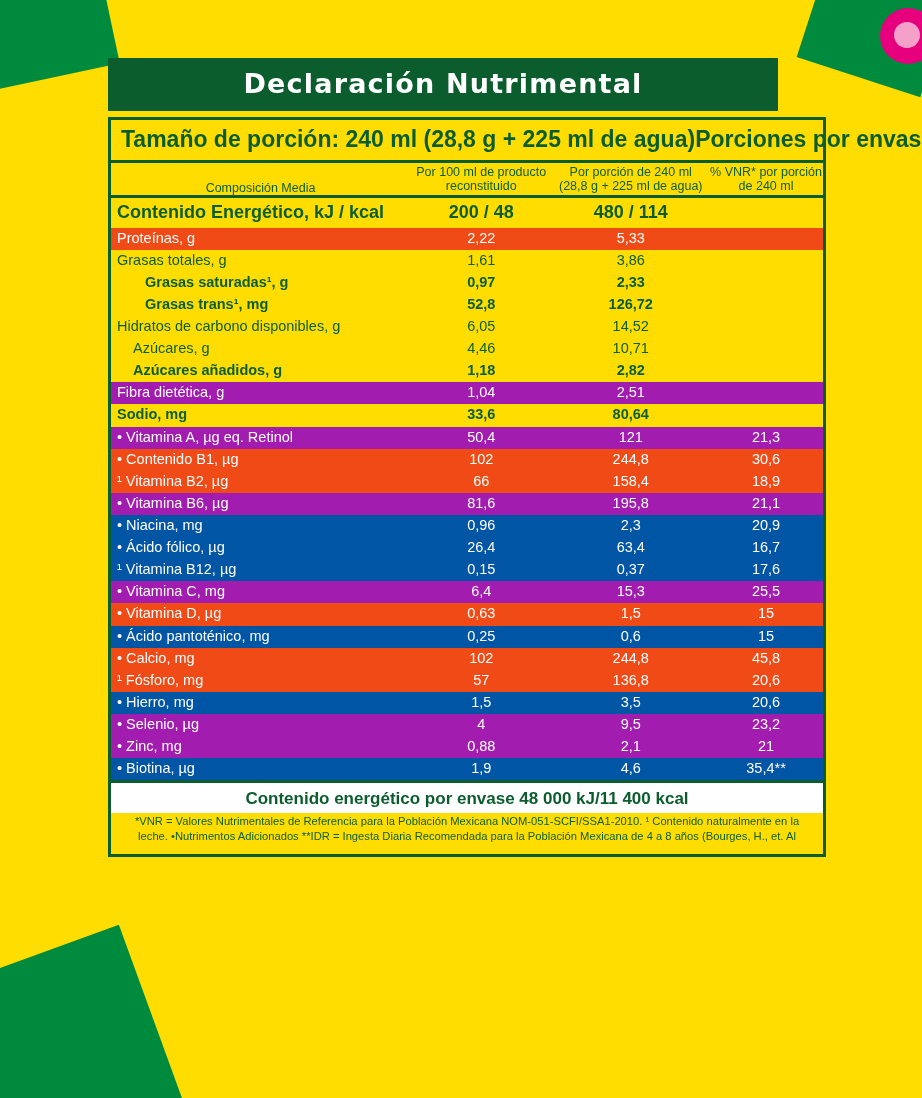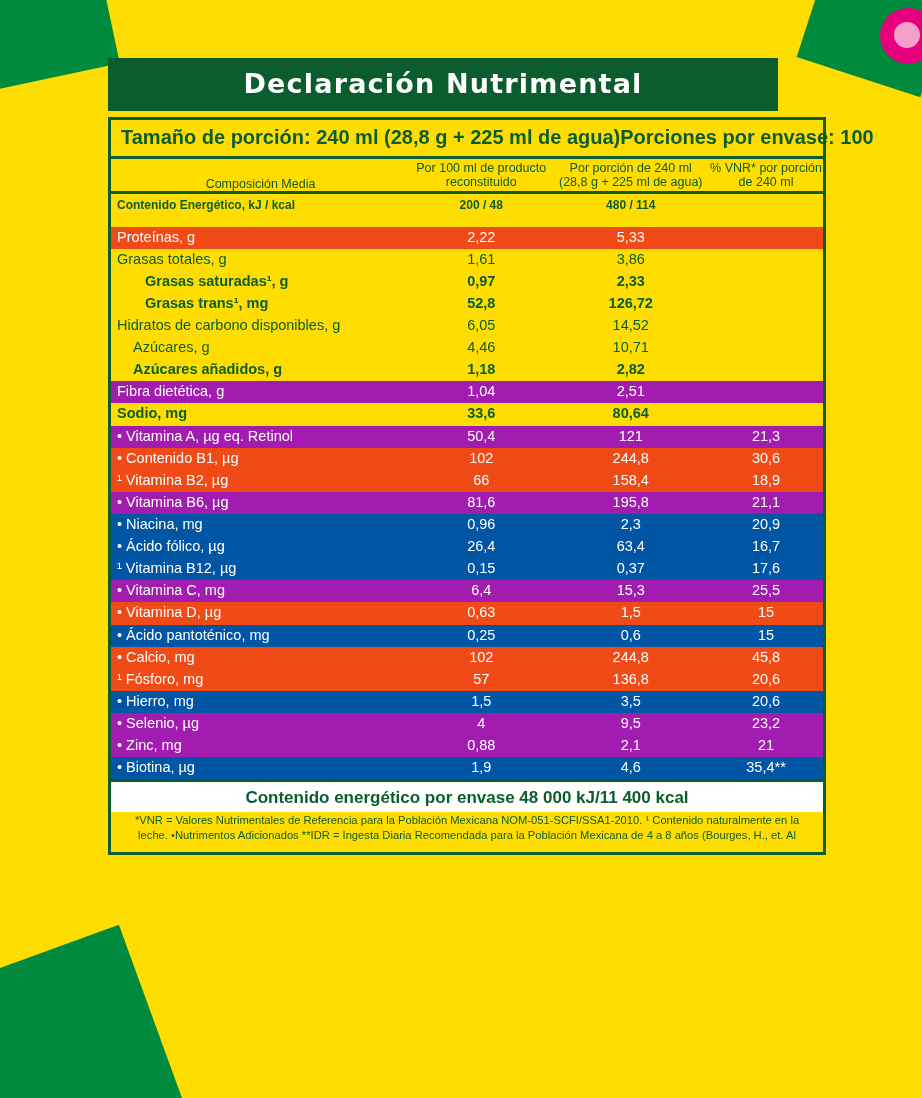--- a/index.html
+++ b/index.html
@@ -81,21 +81,21 @@
   }
 
   .serving-row {
     display: flex;
     justify-content: space-between;
     align-items: center;
     border-bottom: 3px solid #0B5D2E;
     padding: 6px 17px 7px 10px;
     color: #0B5D2E;
     font-weight: 700;
-    font-size: 20px;
+    font-size: 23px;
   }
   .serving-row span { white-space: nowrap; }
 
   table.nt {
     width: 100%;
     border-collapse: collapse;
     table-layout: fixed;
     color: #0B5D2E;
   }
   table.nt td, table.nt th {
@@ -124,21 +124,21 @@
 
   tr.row td {
     font-size: 14.5px;
     padding: 2px 6px 3px 6px;
     line-height: 1.18;
   }
   tr.row td.col-name { text-align: left; }
   tr.row td.val { text-align: center; }
 
   tr.row.bold td { font-weight: 700; }
-  tr.row.energy td { font-size: 12px; font-weight: 700; padding-top: 4px; padding-bottom: 14px;}
+  tr.row.energy td { font-size: 18px; font-weight: 700; padding-top: 4px; padding-bottom: 4px;}
 
   .indent1 { padding-left: 22px !important; }
   .indent2 { padding-left: 34px !important; }
 
   
   .bg-yellow  { background: #FFDD00; color:#0B5D2E; }
   .bg-orange  { background: #F04B16; color:#FFFFFF; }
   .bg-green   { background: #a21caf; color:#FFFFFF; }
   .bg-blue    { background: #0055A5; color:#FFFFFF; }
 

